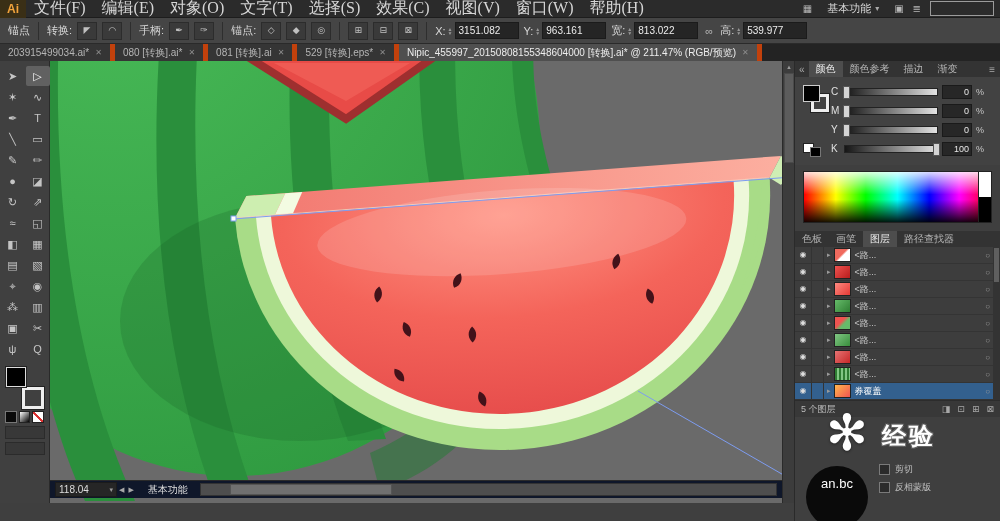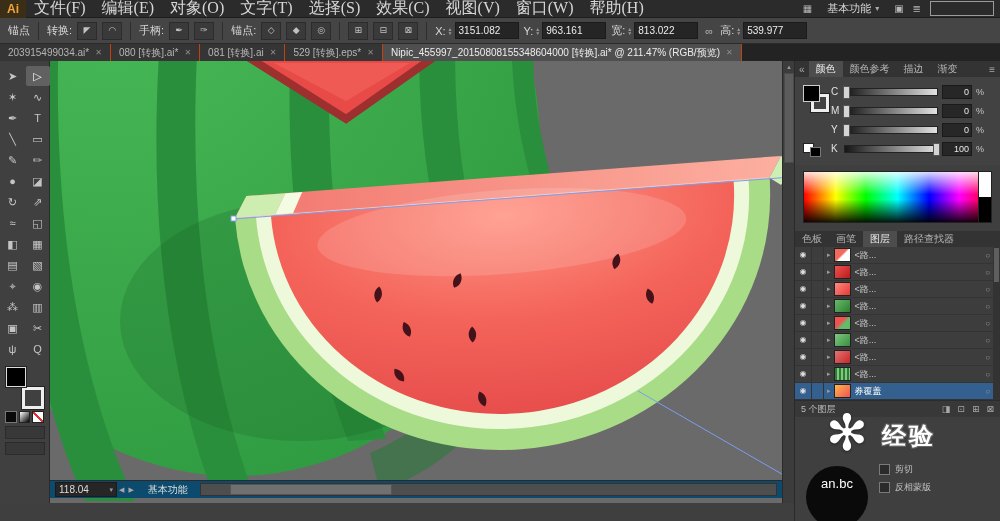--- a/index.html
+++ b/index.html
@@ -19,41 +19,41 @@
   .ctl-label{color:#d8d8d8;font-size:11px;white-space:nowrap;}
   .sep{width:1px;height:18px;background:#2e2e2e;margin:0 3px;}
   .icon-btn{width:18px;height:16px;background:#3a3a3a;border:1px solid #2c2c2c;color:#c0c0c0;font-size:9px;line-height:15px;text-align:center;}
   .fld{display:flex;align-items:center;gap:2px;}
   .stepper{display:flex;flex-direction:column;line-height:4px;}
   .stepper i{font-style:normal;font-size:5px;color:#999;}
   .fvalue{width:56px;height:15px;background:#252525;border:1px solid #1b1b1b;color:#ececec;font-size:10px;line-height:15px;padding:0 3px;white-space:nowrap;overflow:hidden;}
   .link-ic{color:#b5b5b5;font-size:11px;margin:0 2px;}
   
   .tabbar{position:absolute;left:0;top:44px;width:1000px;height:17px;background:#232323;display:flex;}
-  .tab{display:flex;align-items:center;gap:6px;padding:0 8px;border-right:1px solid #c2410c;background:#353535;color:#b5b5b5;font-size:10px;white-space:nowrap;}
+  .tab{display:flex;align-items:center;gap:6px;padding:0 8px;border-right:5px solid #c2410c;background:#353535;color:#b5b5b5;font-size:10px;white-space:nowrap;}
   .tab.active{background:#4f4f4f;color:#ededed;}
   .tclose{font-size:8px;color:#8d8d8d;}
   
   .tools{position:absolute;left:0;top:61px;width:50px;height:442px;background:#404040;border-right:1px solid #2a2a2a;box-sizing:border-box;}
   .tool-grid{margin-top:4px;display:grid;grid-template-columns:25px 25px;grid-auto-rows:21px;justify-items:center;align-items:center;}
   .tool{width:24px;height:20px;line-height:20px;text-align:center;color:#c5c5c5;font-size:11px;border-radius:2px;}
   .tool.active{background:#616161;color:#fff;}
   .swatchzone{position:relative;width:42px;height:42px;margin:8px 4px 2px 4px;}
   .stroke-sw{position:absolute;right:2px;bottom:0;width:16px;height:16px;border:3px solid #eee;background:transparent;box-shadow:0 0 0 1px #222;}
   .fill-sw{position:absolute;left:2px;top:0;width:18px;height:18px;background:#000;border:1px solid #ddd;box-shadow:0 0 0 1px #222;}
   .mini-row{display:flex;gap:2px;margin:2px 5px;}
   .mini{width:12px;height:10px;border:1px solid #222;}
   .mini.m-color{background:#0a0a0a;border-color:#777;}
   .mini.m-grad{background:linear-gradient(135deg,#fff,#000);}
   .mini.m-none{background:linear-gradient(45deg,#fff 44%,#d33 44%,#d33 56%,#fff 56%);}
   .mode-btn{width:38px;height:11px;background:#383838;border:1px solid #2b2b2b;margin:3px 5px;}
   
   .canvas{position:absolute;left:50px;top:61px;width:732px;height:442px;background:#6a6a6a;}
   
-  .statusbar{position:absolute;left:50px;top:480px;width:732px;height:18px;background:#0c4a6e;border-top:1px solid #2a2a2a;display:flex;align-items:center;gap:0;padding:0 5px;box-sizing:border-box;}
+  .statusbar{position:absolute;left:50px;top:480px;width:732px;height:18px;background:#0f172a;border-top:1px solid #2a2a2a;display:flex;align-items:center;gap:0;padding:0 5px;box-sizing:border-box;}
   .zoom-box{width:54px;height:13px;background:#262626;border:1px solid #1b1b1b;color:#ddd;font-size:10px;display:flex;align-items:center;justify-content:space-between;padding:0 3px;}
   .zb-caret{font-size:7px;color:#999;}
   .nav-ar{font-size:7px;color:#a8a8a8;padding:0 2px;}
   .tool-status{color:#ddd;font-size:10px;margin:0 12px;white-space:nowrap;}
   .hscroll{flex:1;height:11px;background:#4e4e4e;border:1px solid #333;position:relative;}
   .hthumb{position:absolute;left:5%;top:0;width:160px;height:9px;background:#707070;border:1px solid #555;}
   
   .vscroll{position:absolute;left:782px;top:61px;width:12px;height:442px;background:#3c3c3c;border-left:1px solid #2a2a2a;box-sizing:border-box;}
   .vs-arrow{width:10px;height:10px;margin:1px;font-size:6px;color:#999;text-align:center;line-height:10px;}
   .vthumb{width:8px;height:88px;background:#5c5c5c;border:1px solid #4a4a4a;margin:1px;}

